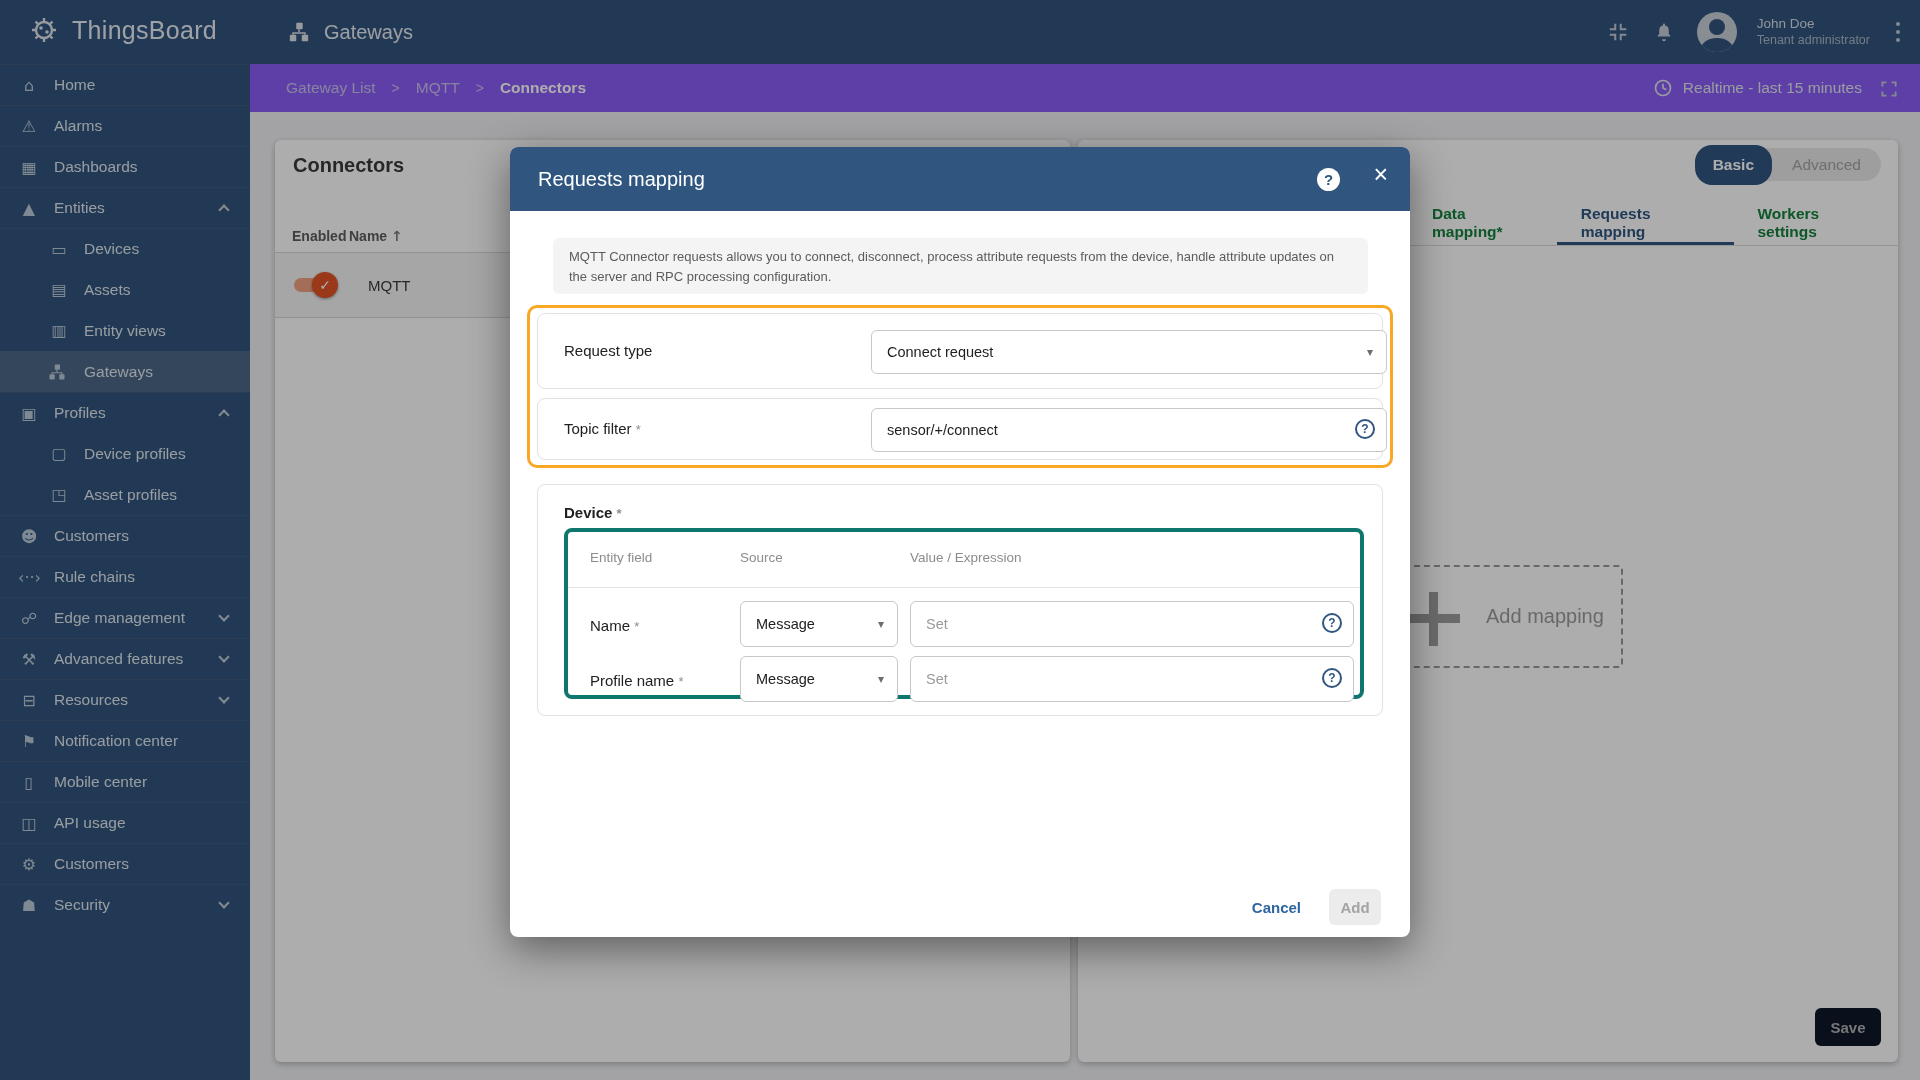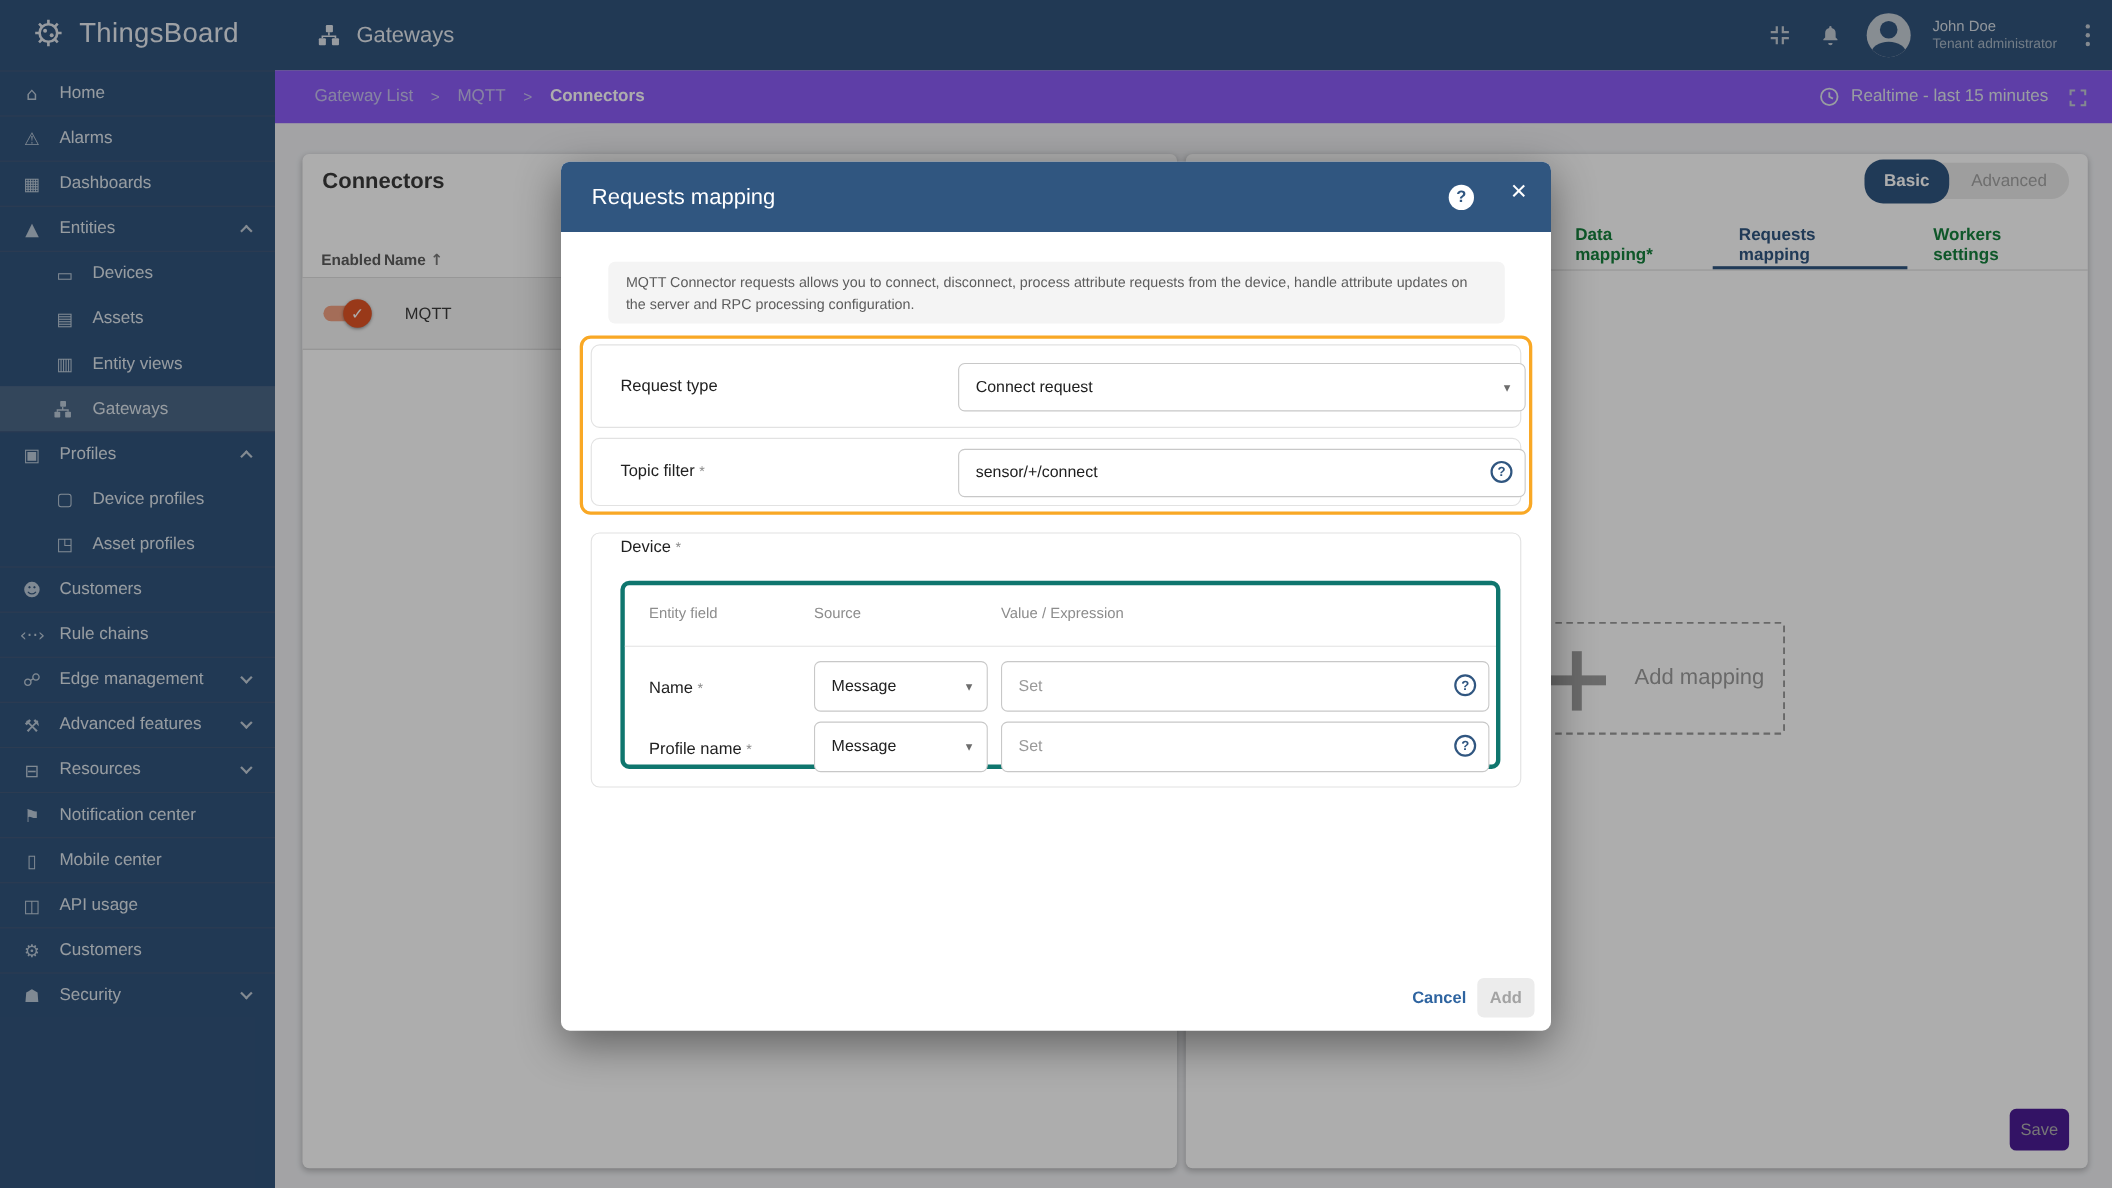--- a/index.html
+++ b/index.html
@@ -79,22 +79,22 @@
   .tab.active { color:#305680; }
   .tab.active::after { content:""; position:absolute; left:0; right:0; bottom:0; height:3px; background:#305680; }
   .tabs-line { position:absolute; left:0; right:0; top:105px; height:1px; background:#dcdcdc; }
 
   .add-map { position:absolute; left:312px; top:425px; width:233px; height:103px; border:2px dashed #9a9a9a;
     border-radius:4px; cursor:pointer; }
   .add-plus-h { position:absolute; left:14px; top:47px; width:54px; height:9px; background:#9e9e9e; }
   .add-plus-v { position:absolute; left:37px; top:25px; width:9px; height:54px; background:#9e9e9e; }
   .add-map-label { position:absolute; left:94px; top:38px; font-size:20px; color:#9b9b9b; }
 
-  .save-btn { position:absolute; right:17px; bottom:16px; width:54px; height:38px; background:#4c1d95; border-radius:6px;
-    display:flex; align-items:center; justify-content:center; font-size:15px; font-weight:400; color:#b0b0b0; cursor:default; }
+  .save-btn { position:absolute; right:17px; bottom:16px; width:66px; height:38px; background:#0f172a; border-radius:6px;
+    display:flex; align-items:center; justify-content:center; font-size:15px; font-weight:700; color:#b0b0b0; cursor:default; }
 
   
   #backdrop { left:0; top:0; width:1920px; height:1080px; background:rgba(0,0,0,.32); z-index:40; }
   #modal { left:510px; top:147px; width:900px; height:790px; background:#fff; border-radius:8px; z-index:60;
     box-shadow:0 12px 40px rgba(0,0,0,.45); }
   .m-head { position:absolute; left:0; top:0; right:0; height:64px; background:#305680; border-radius:8px 8px 0 0;
     display:flex; align-items:center; }
   .m-title { margin-left:28px; color:#ffffff; font-size:20px; font-weight:500; }
   .m-help { position:absolute; right:70px; top:21px; width:23px; height:23px; border-radius:50%; background:#ffffff;
     color:#305680; font-size:15px; font-weight:700; display:flex; align-items:center; justify-content:center; cursor:pointer; }
@@ -111,27 +111,27 @@
     display:flex; align-items:center; font-size:14.5px; color:#212121; }
   .select { cursor:pointer; }
   .select .val { margin-left:15px; }
   .select .arrow { position:absolute; right:13px; color:#6d6d6d; font-size:12px; font-family:"DejaVu Sans",sans-serif; }
   .tinput .val { margin-left:15px; }
   .tinput .ph { margin-left:15px; color:#9a9a9a; }
   .help-o { position:absolute; right:11px; width:20px; height:20px; border:2px solid #305680; border-radius:50%;
     color:#305680; font-size:12px; font-weight:700; display:flex; align-items:center; justify-content:center; cursor:pointer; }
 
   .dev-card { left:27px; top:337px; width:846px; height:232px; }
-  .dev-label { left:26px; top:4px; position:absolute; font-size:15px; font-weight:400; color:#212121; }
+  .dev-label { left:26px; top:19px; position:absolute; font-size:15px; font-weight:700; color:#212121; }
   .dev-table { position:absolute; left:26px; top:43px; width:800px; height:171px; border:4px solid #0f766e; border-radius:8px; }
   .dth { position:absolute; top:18px; font-size:13.5px; color:#8c8c8c; }
   .dt-line { position:absolute; left:0; right:0; top:55px; height:1px; background:#e4e4e4; }
   .drow-label { position:absolute; left:22px; font-size:15px; color:#212121; }
 
-  .m-foot { position:absolute; right:15px; bottom:12px; display:flex; align-items:center; }
+  .m-foot { position:absolute; right:29px; bottom:12px; display:flex; align-items:center; gap:18px; }
   .cancel-btn { color:#2e64a0; font-size:15px; font-weight:700; cursor:pointer; padding:8px 10px; }
   .add-btn { width:52px; height:36px; background:#ececec; border-radius:6px; color:#a3a3a3; font-size:15px; font-weight:600;
     display:flex; align-items:center; justify-content:center; cursor:default; }
 
   svg { display:block; }
 </style>
 </head>
 <body>
 
 <div id="topbar" class="abs">

